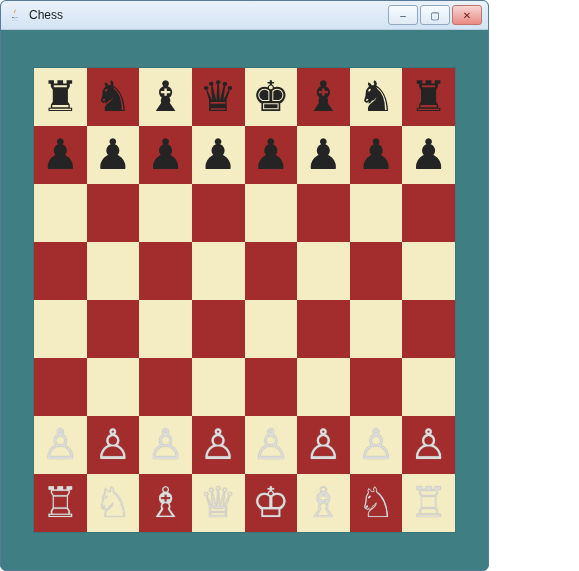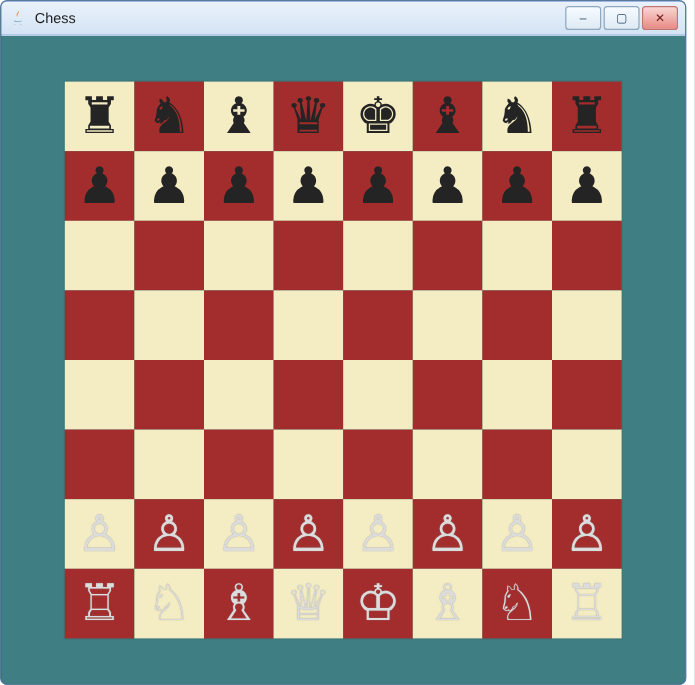--- a/index.html
+++ b/index.html
@@ -3,27 +3,27 @@
 <meta charset="utf-8">
 <style>
   body {
     margin: 0;
     padding: 0;
     background: #fff;
     font-family: "Segoe UI", Tahoma, sans-serif;
     font-size: 12px;
   }
   .window {
-    width: 572px;
+    width: 489px;
     height: 571px;
     box-sizing: border-box;
     border: 1px solid #5a7b97;
     border-radius: 6px;
     overflow: hidden;
-    background: #1d4ed8;
+    background: #0f766e;
     display: flex;
     flex-direction: column;
   }
   .titlebar {
     height: 28px;
     background: linear-gradient(#eaf2fb, #d3e3f3);
     border-bottom: 1px solid #b8cde0;
     display: flex;
     align-items: center;
     padding: 0 6px;

